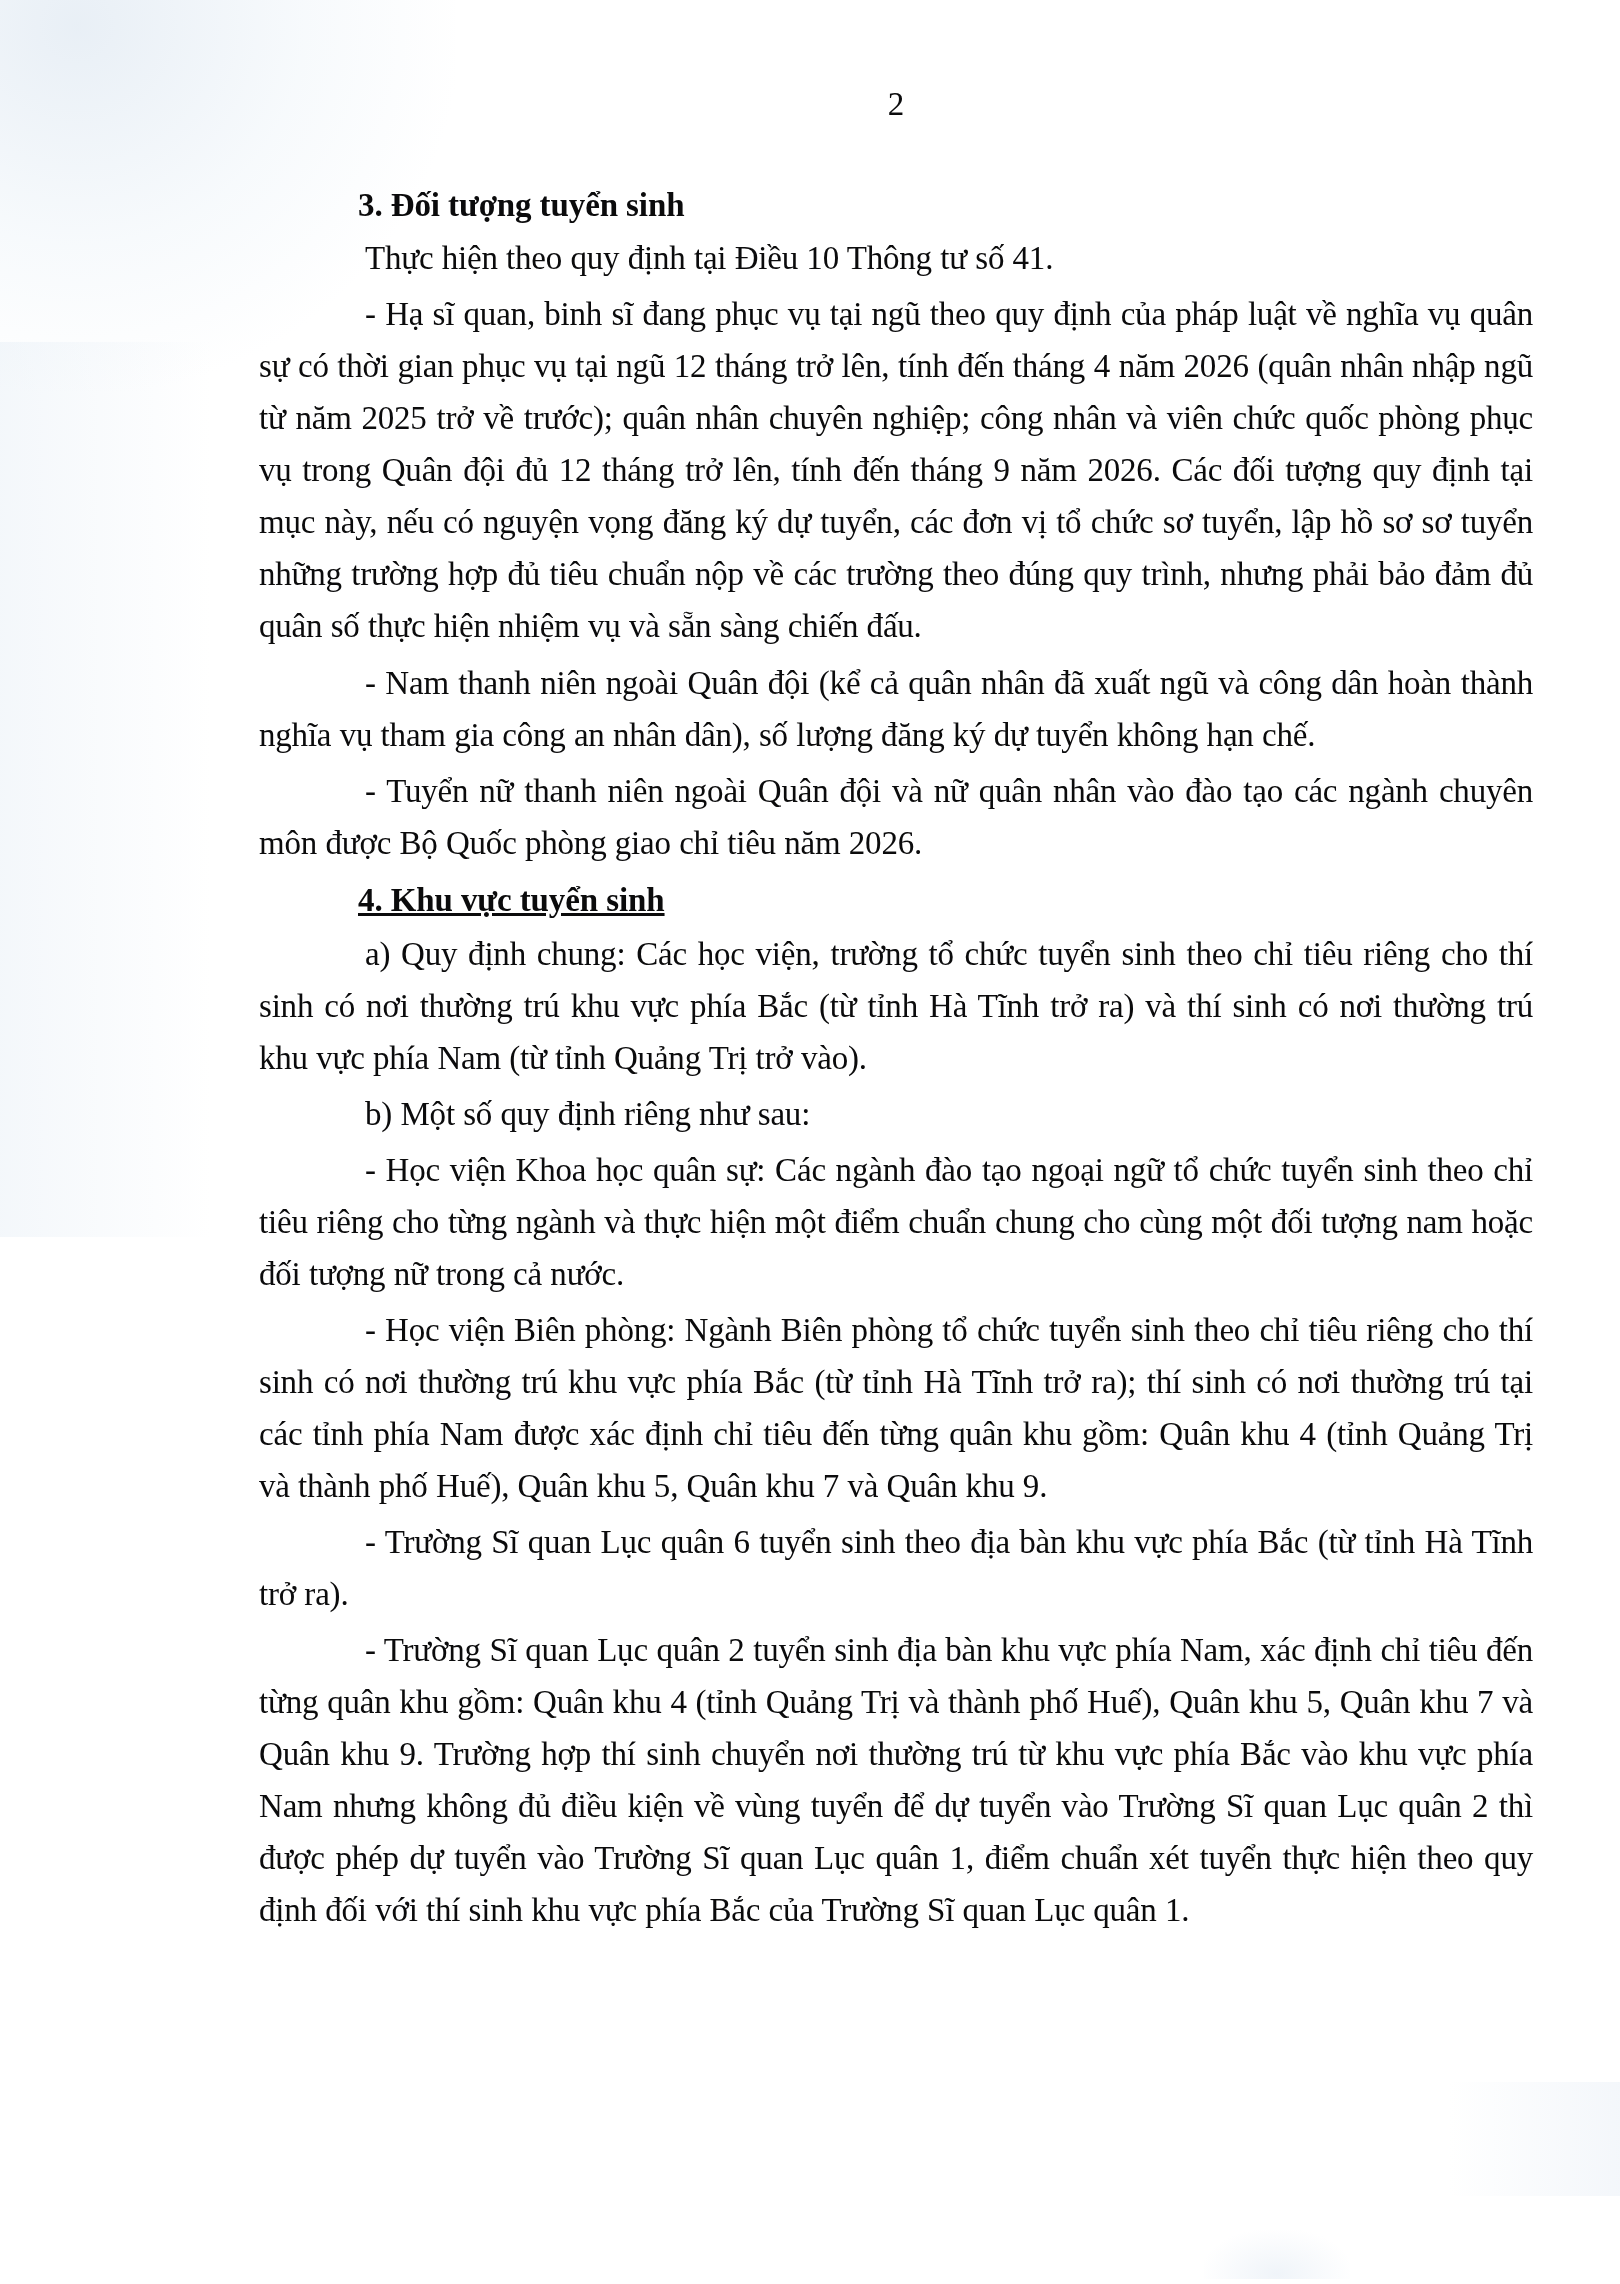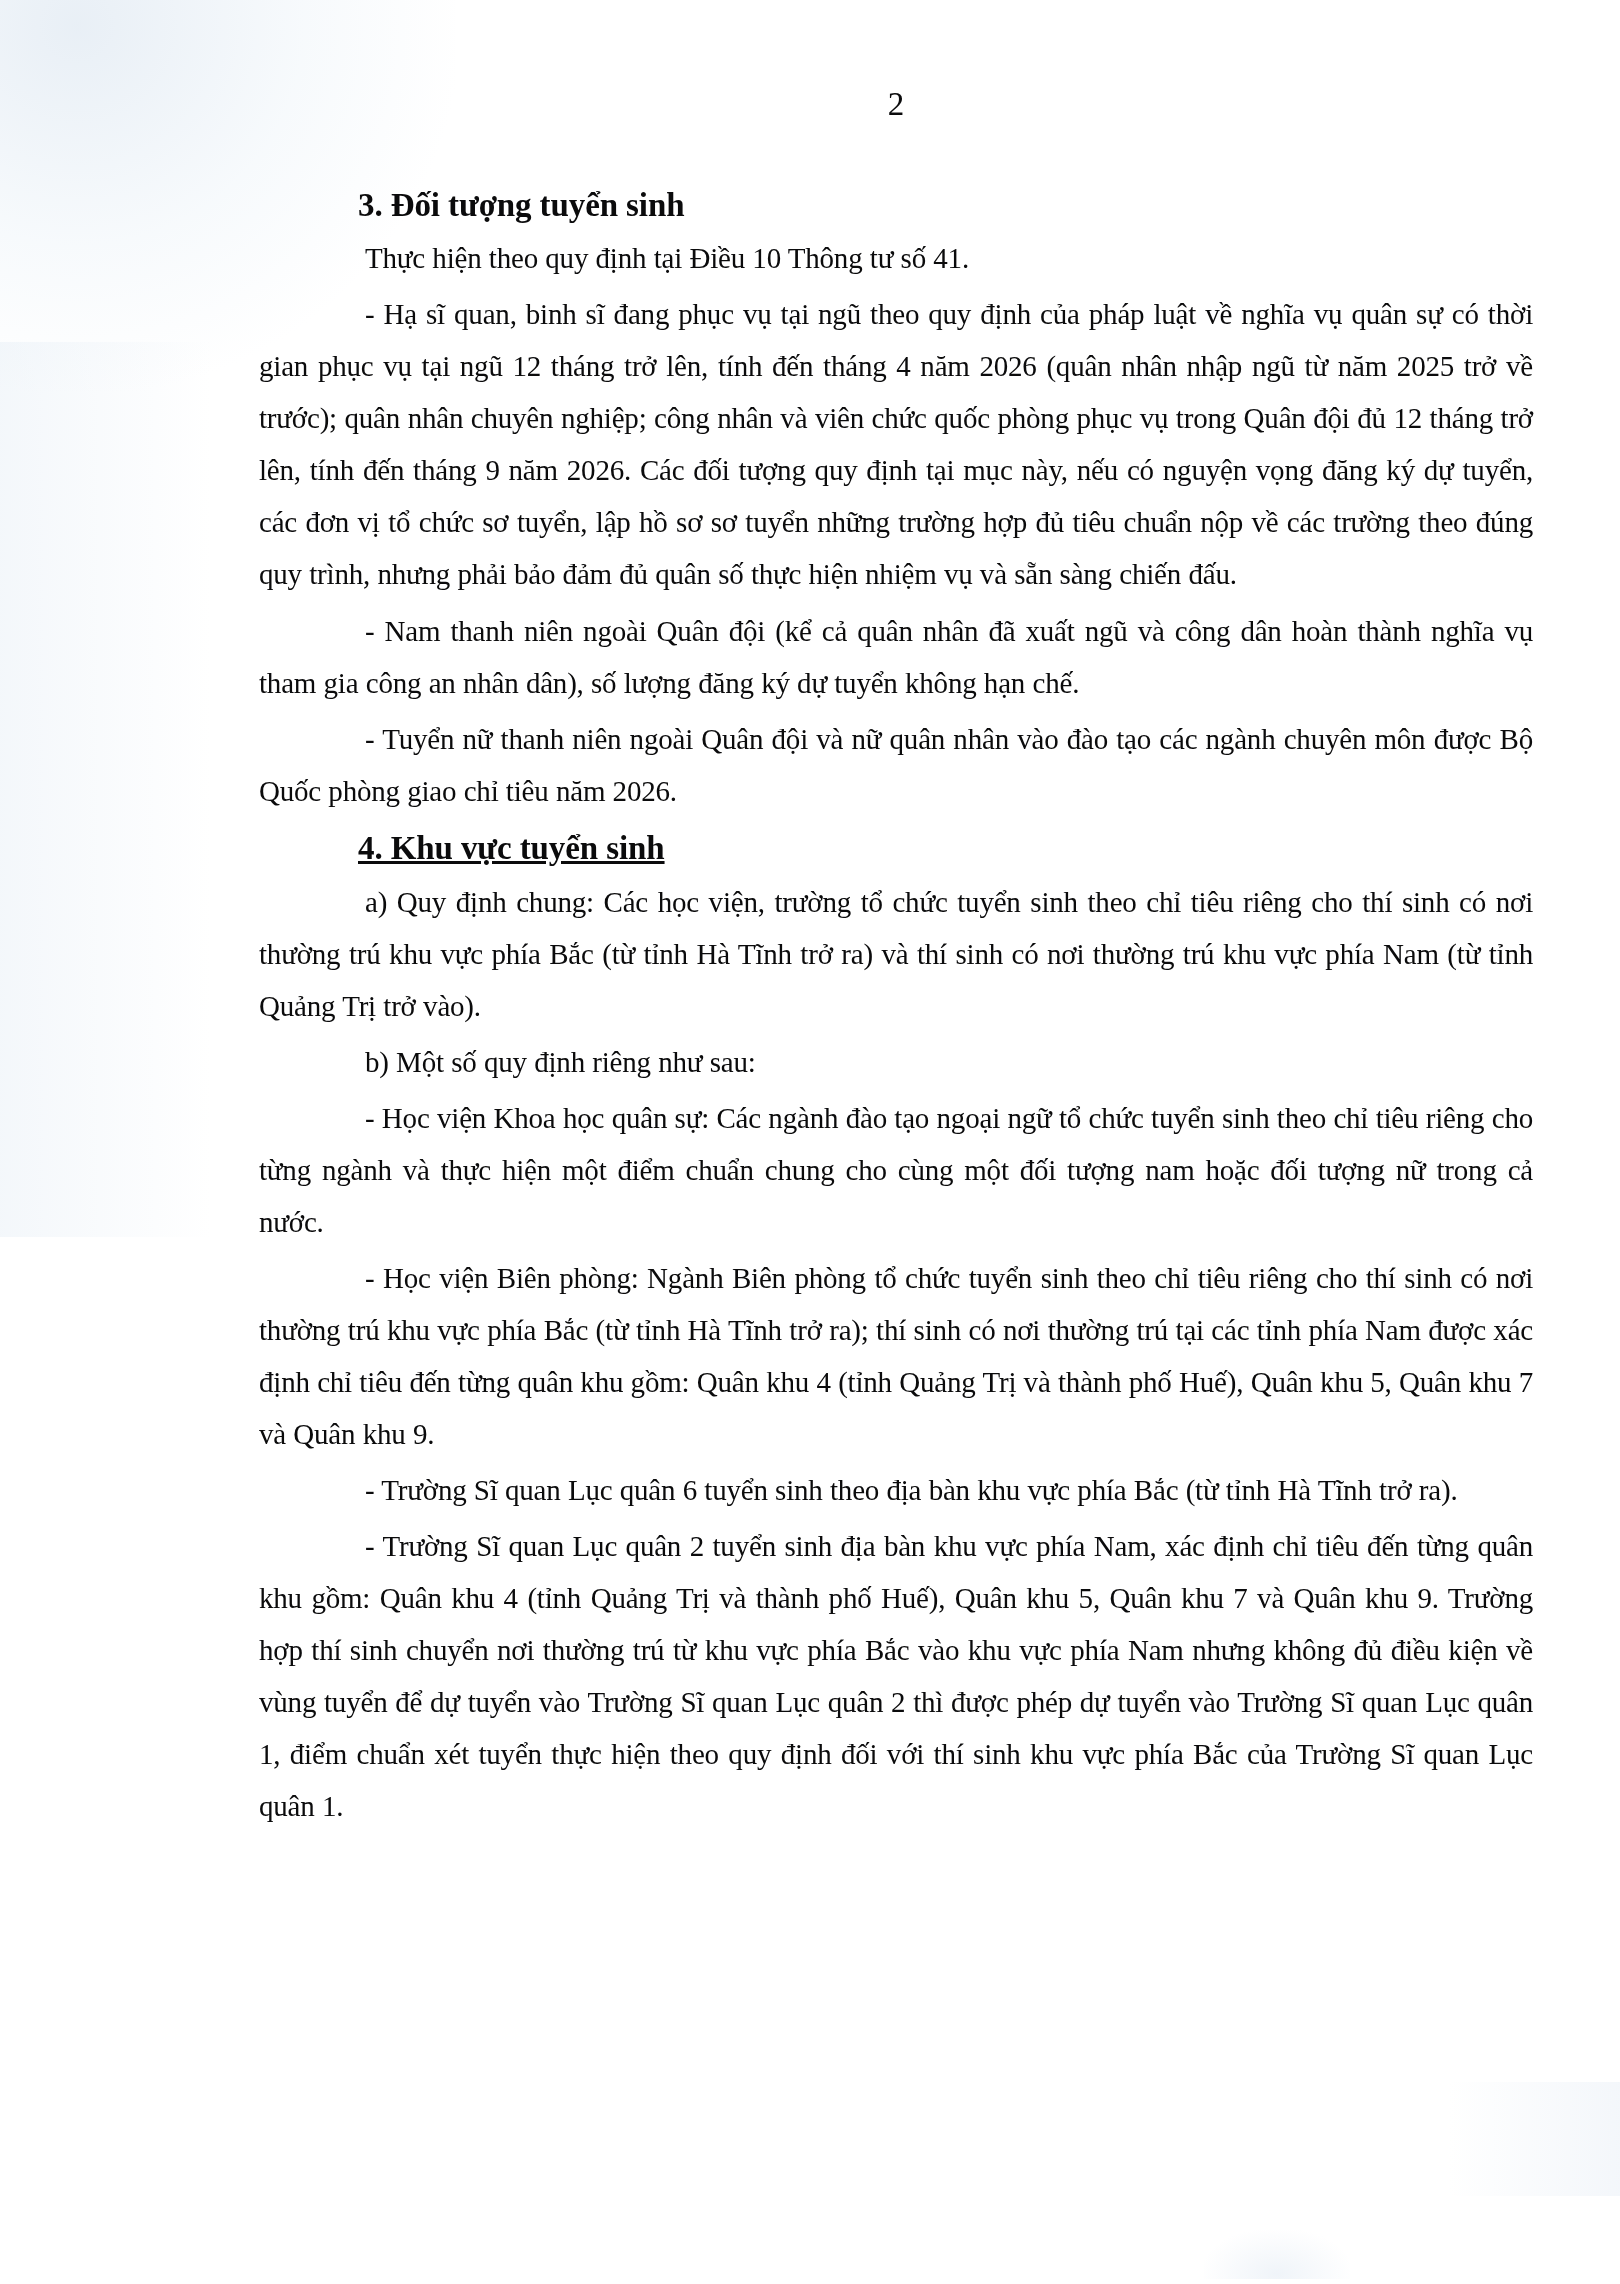--- a/index.html
+++ b/index.html
@@ -86,21 +86,21 @@
   .heading {
     font-weight: bold;
     font-size: 33px;
     line-height: 50px;
     text-indent: 99px;
     margin: 0 0 2.4px 0;
     letter-spacing: -0.1px;
   }
 
   .para {
-    font-size: 29px;
+    font-size: 33px;
     line-height: 52px;
     text-align: justify;
     text-justify: inter-word;
     text-indent: 106px;
     margin: 0 0 1.6px 0;
     letter-spacing: -0.2px;
     word-spacing: 0.3px;
     hyphens: none;
   }
   .para.gap { margin-top: 4.1px; }

